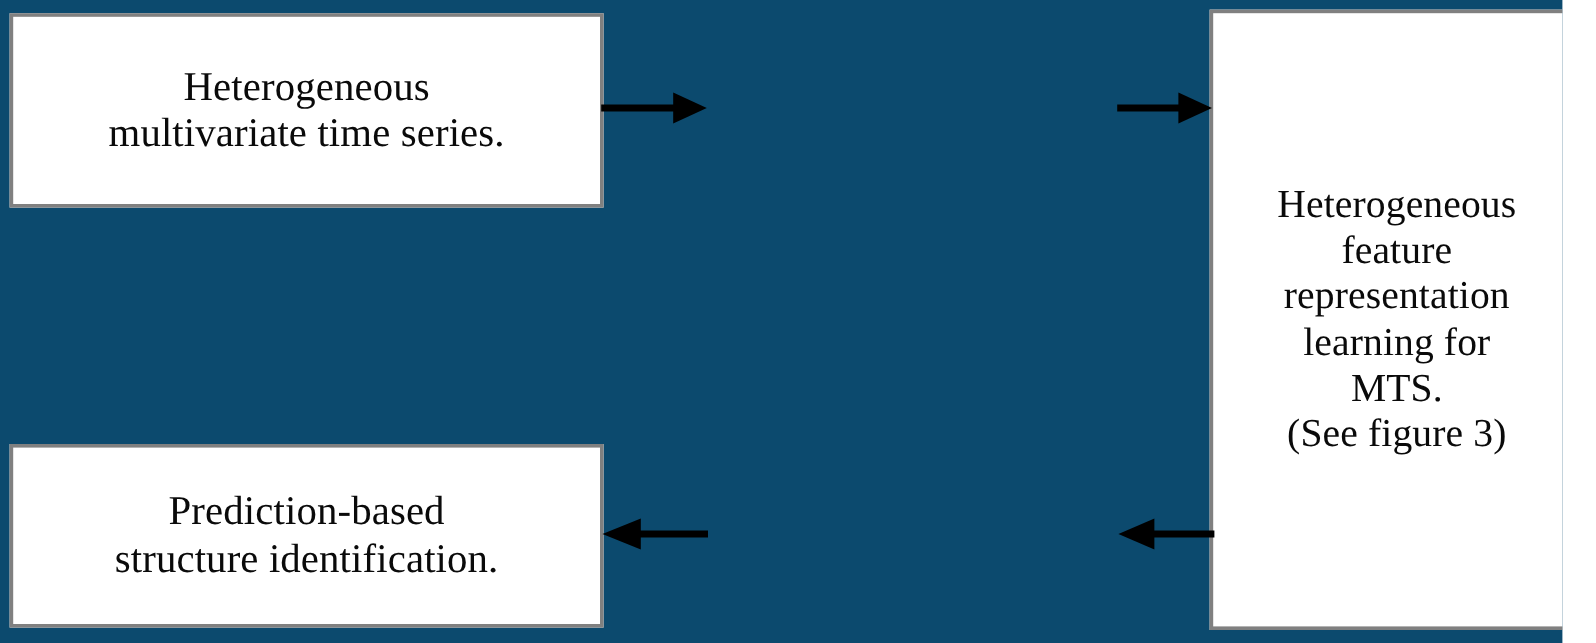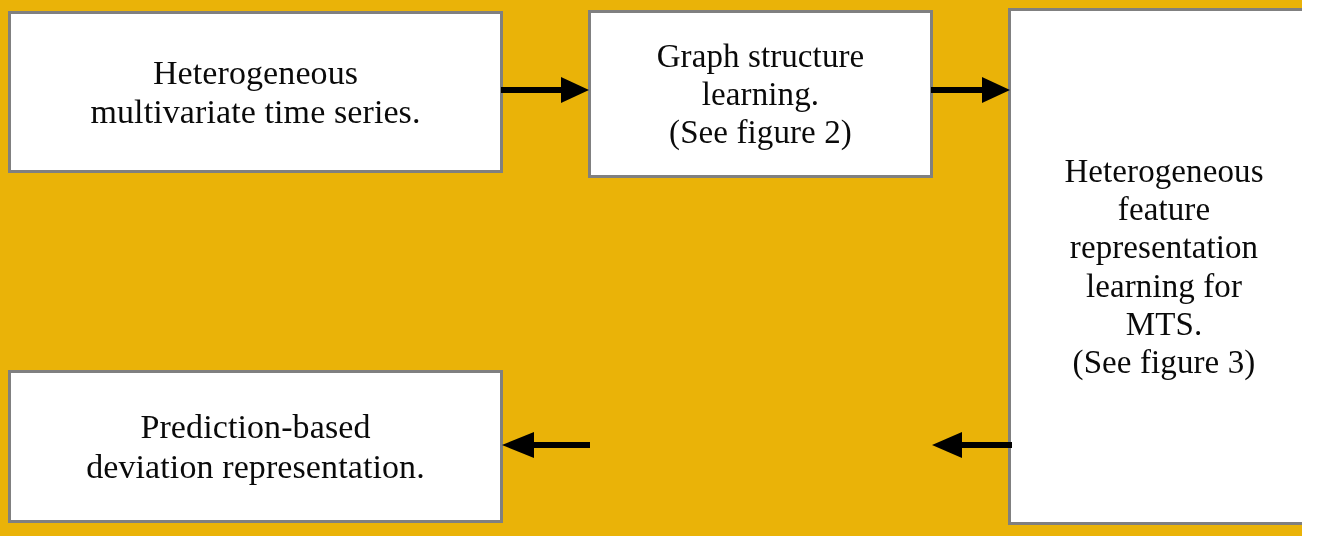--- a/index.html
+++ b/index.html
@@ -4,21 +4,21 @@
 <style>
   html, body {
     margin: 0;
     padding: 0;
     background: #ffffff;
   }
   #canvas {
     position: relative;
     width: 1302px;
     height: 536px;
-    background: #eab308;
+    background: #0c4a6e;
     overflow: hidden;
     font-family: "Liberation Serif", "DejaVu Serif", serif;
   }
   .node {
     position: absolute;
     box-sizing: border-box;
     border: 3px solid #808080;
     background: #ffffff;
     display: flex;
     align-items: center;
@@ -50,34 +50,31 @@
   #arrow-predict-dev     { left: 502px;  top: 432px; width: 88px; }
 </style>
 </head>
 <body>
 
 <div id="canvas">
 
   <div class="node" id="node-source">Heterogeneous
 multivariate time series.</div>
 
-  <div class="node" id="node-graph">Graph structure
-learning.
-(See figure 2)</div>
 
   <div class="node" id="node-repr">Heterogeneous
 feature
 representation
 learning for
 MTS.
 (See figure 3)</div>
 
 
   <div class="node" id="node-deviation">Prediction-based
-deviation representation.</div>
+structure identification.</div>
 
   <div class="arrow" id="arrow-source-graph">
     <svg width="88" height="26" viewBox="0 0 88 26">
       <line x1="0" y1="13" x2="70" y2="13" stroke="#000000" stroke-width="6"></line>
       <polygon points="60,0 88,13 60,26" fill="#000000"></polygon>
     </svg>
   </div>
 
   <div class="arrow" id="arrow-graph-repr">
     <svg width="79" height="26" viewBox="0 0 79 26">

